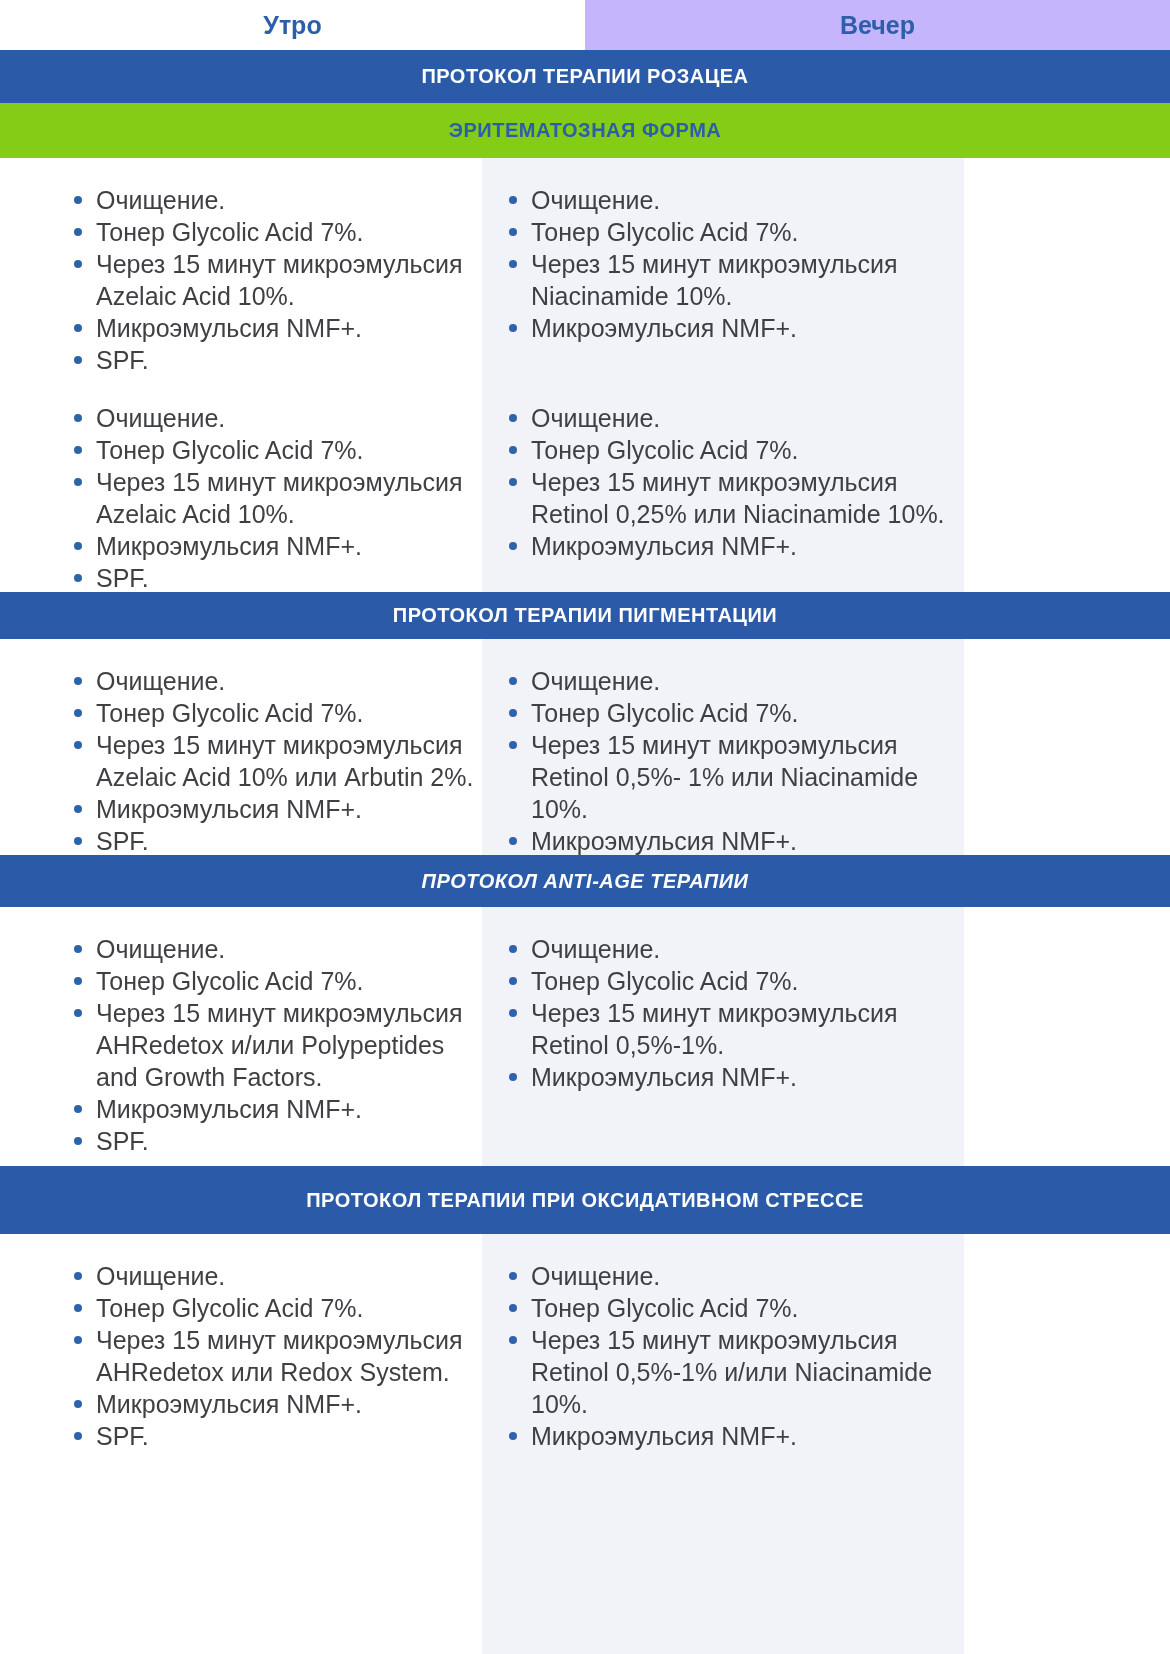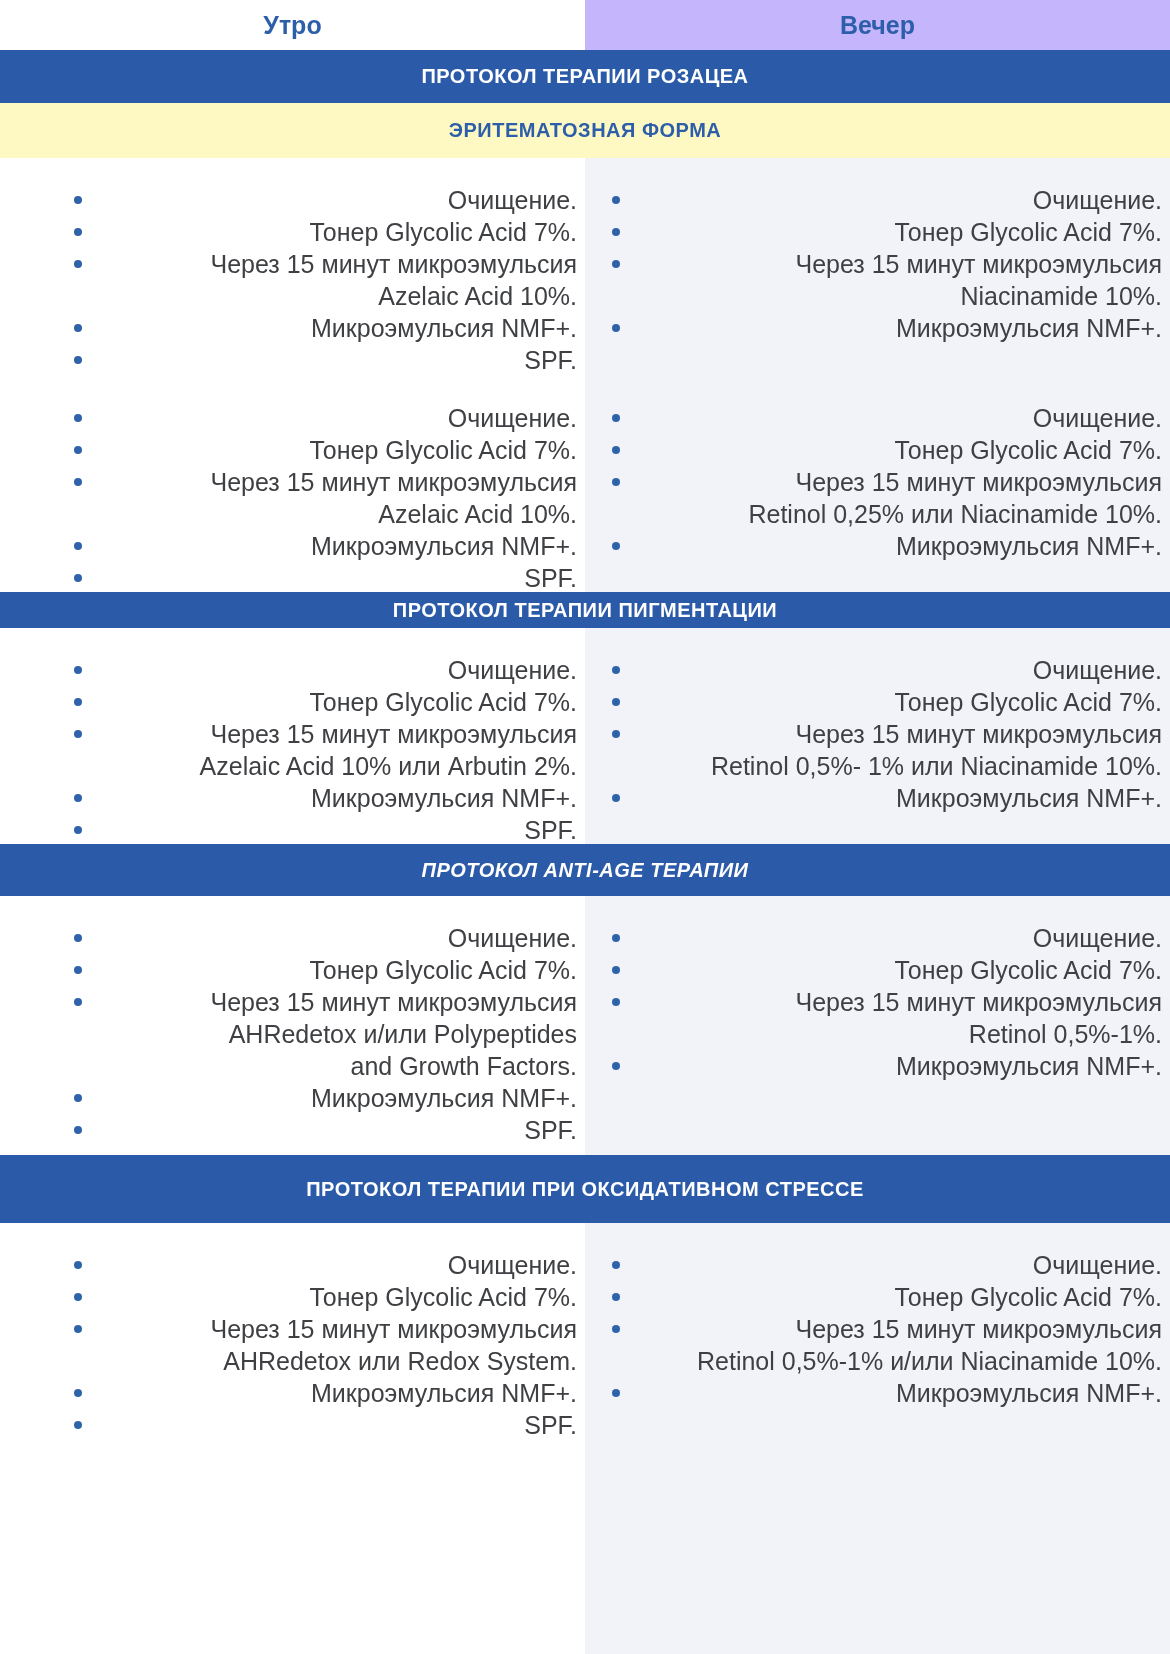--- a/index.html
+++ b/index.html
@@ -16,34 +16,34 @@
     font-weight: bold; font-size: 25px; color: #2d5ea9;
   }
   .day-cell.evening { background: #c4b5fd; }
   .band {
     flex: 0 0 auto;
     display: flex; align-items: center; justify-content: center;
     font-weight: bold; font-size: 20px; letter-spacing: 0.5px;
     text-align: center;
   }
   .band.dark { background: #2b5ba8; color: #ffffff; }
-  .band.light { background: #fef9c3; color: #2d5ea9; }
+  .band.light { background: #84cc16; color: #2d5ea9; }
   .b1 { height: 53px; }
   .b2 { height: 55px; }
   .b3 { height: 56px; }
-  .b4 { height: 36px; }
+  .b4 { height: 47px; }
   .b5 { height: 52px; font-style: italic; }
   .b6 { height: 68px; }
   .protocol-row { display: flex; flex: 0 0 auto; }
   .r1 { height: 218px; }
   .r2 { height: 216px; }
   .r3 { height: 216px; }
   .r4 { height: 259px; }
   .r5 { flex: 1 1 auto; }
-  .col { width: 585px; box-sizing: border-box; text-align: right; }
+  .col { width: 482px; box-sizing: border-box; }
   .col.evening { background: #f1f3f9; }
   ul.steps {
     list-style: none; margin: 0;
     padding: 26px 8px 8px 72px;
     font-size: 25px; line-height: 32px; color: #3f4043;
   }
   .col.evening ul.steps { padding-left: 25px; }
   li.step {
     position: relative; padding-left: 24px;
     white-space: pre-line;

